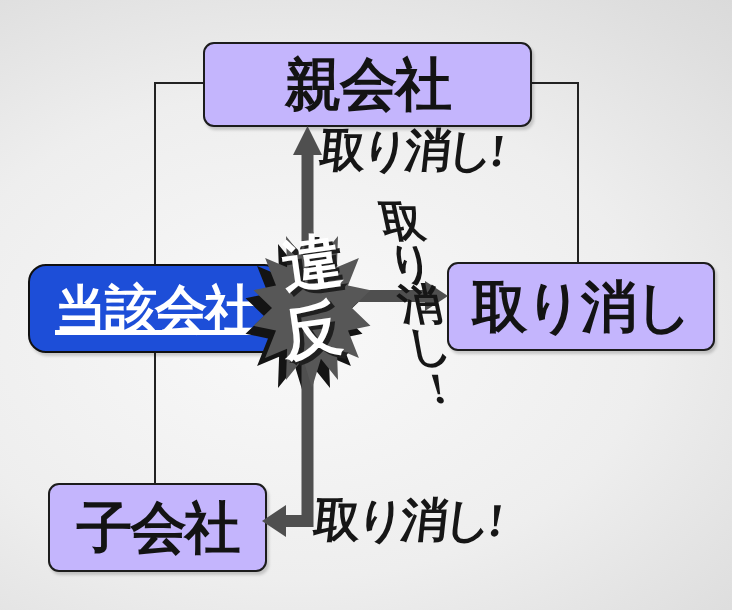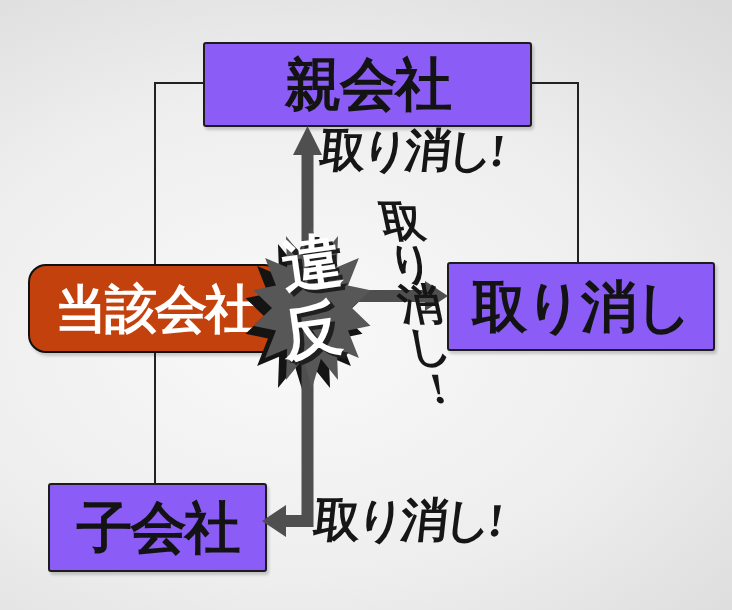--- a/index.html
+++ b/index.html
@@ -9,38 +9,38 @@
     overflow: hidden;
     background: radial-gradient(ellipse 115% 95% at 40% 55%, #f9f9f9 0%, #eeeeee 42%, #dedede 70%, #cfcfcf 100%);
     font-family: "Liberation Sans", sans-serif;
   }
   .layer { position: absolute; left: 0; top: 0; }
   svg.layer { pointer-events: none; }
 
   
   .node {
     position: absolute;
-    background: #8b5cf6;
+    background: #c4b5fd;
     border: 2px solid #1c1c1c;
-    border-radius: 3px;
+    border-radius: 11px;
     box-shadow: 2px 3px 3px rgba(0,0,0,0.18);
     display: flex; align-items: center; justify-content: center;
     color: #131313;
     font-weight: bold;
     letter-spacing: -2px;
     z-index: 2;
     line-height: 1;
   }
   .node-parent     { left: 203px; top:  42px; width: 325px; height: 81px; font-size: 57px; }
   .node-sibling    { left: 447px; top: 262px; width: 264px; height: 85px; font-size: 56px; }
   .node-subsidiary { left:  48px; top: 483px; width: 215px; height: 85px; font-size: 56px; }
   .node-subject {
     left: 28px; top: 264px; width: 250px; height: 85px;
-    background: #c2410c; border-color: #101010; color: #ffffff;
-    font-size: 52px; border-radius: 18px;
+    background: #1d4ed8; border-color: #101010; color: #ffffff;
+    font-size: 52px; border-radius: 18px; text-decoration: underline;
   }
 
   
   #fx { z-index: 3; }
   #lines { z-index: 1; }
 
   
   .violation-label {
     position: absolute; left: 279px; top: 231px; width: 66px;
     display: flex; flex-direction: column; align-items: center;

